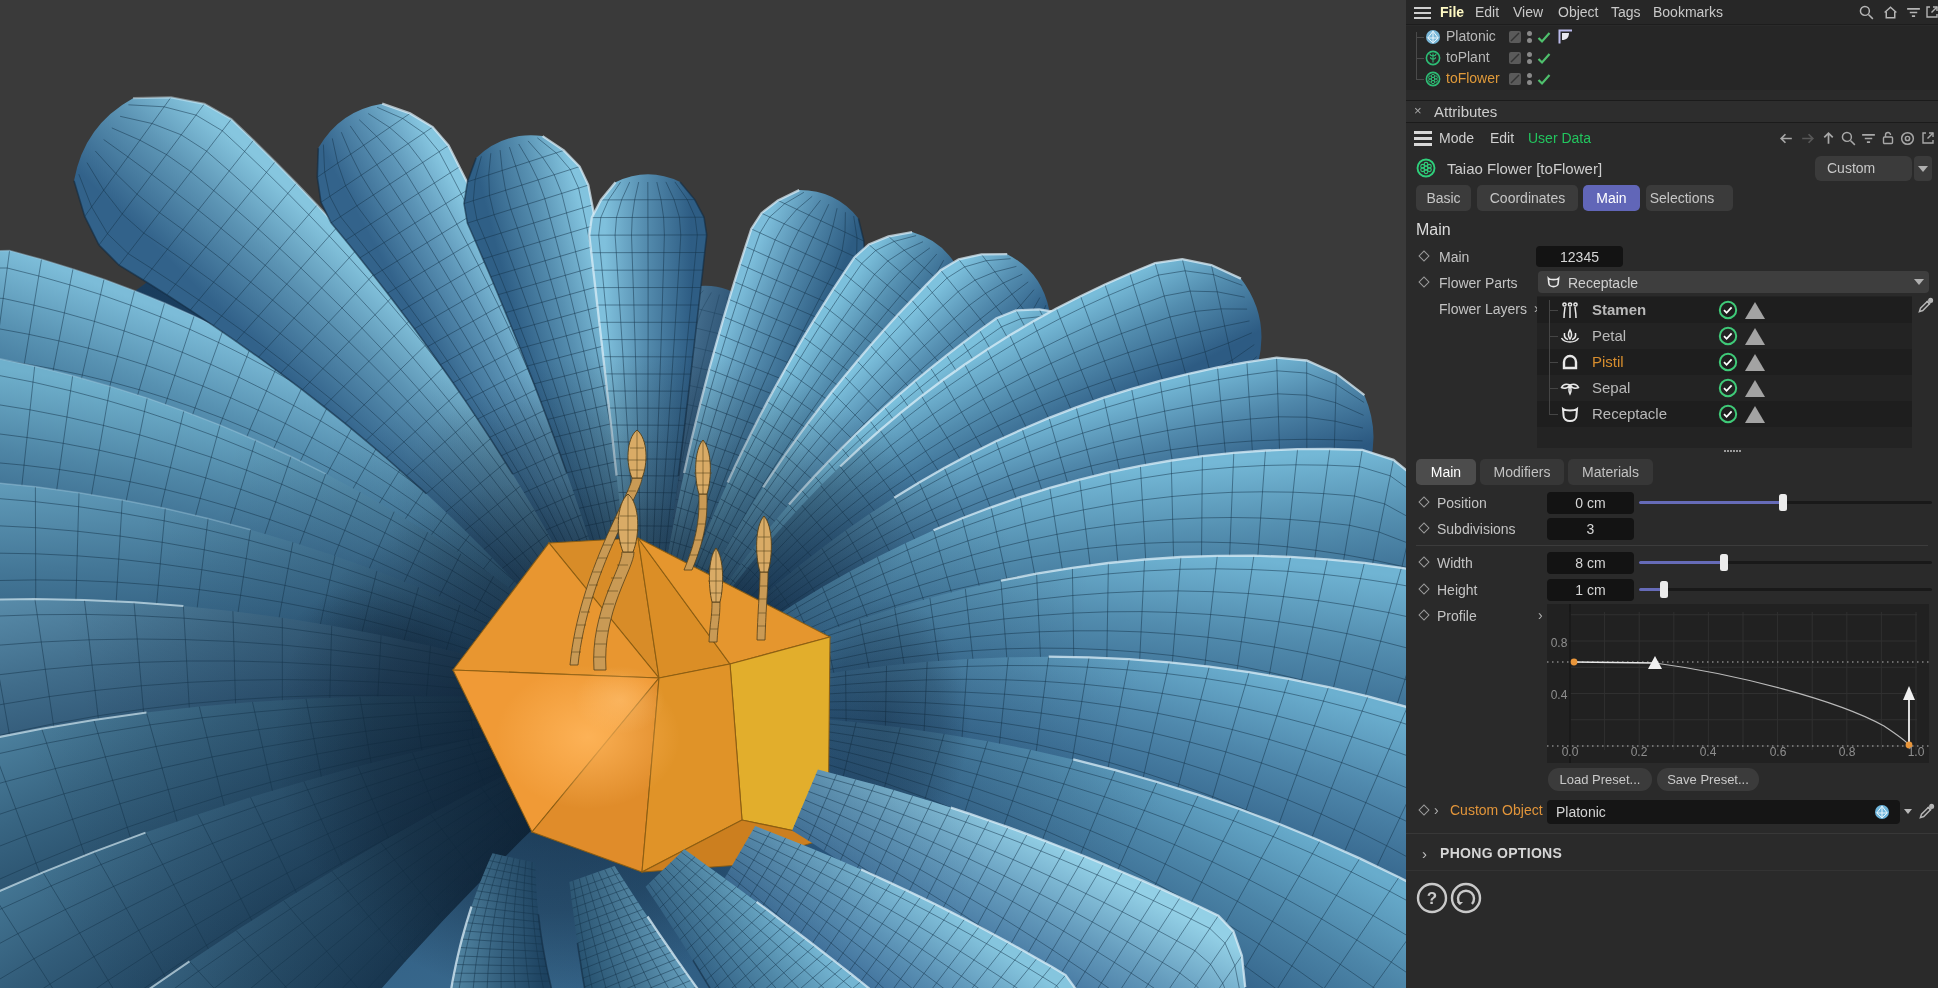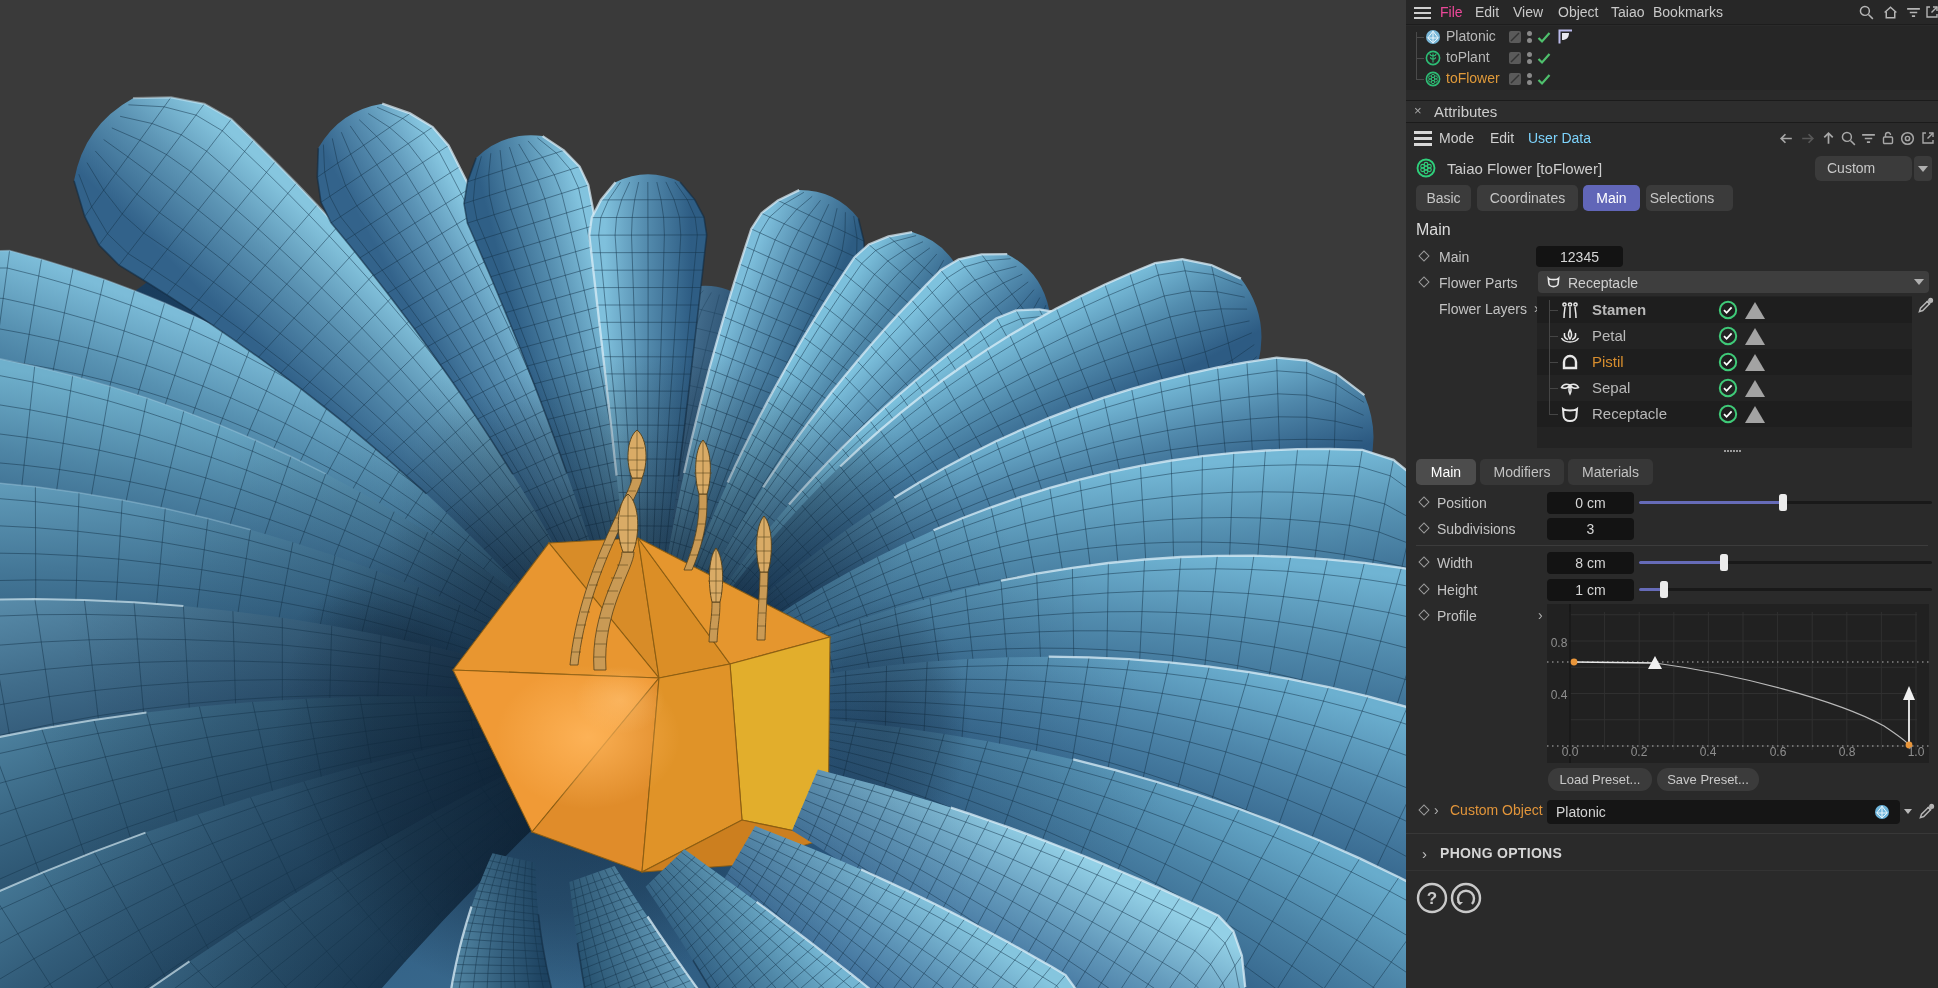--- a/index.html
+++ b/index.html
@@ -645,25 +645,25 @@
       <path d="M 492.5 853.3 L 489.2 860.5 L 486.0 867.9 L 482.9 875.4 L 479.9 883.1 L 477.0 890.8 L 474.2 898.6 L 471.5 906.5 L 469.0 914.6 L 466.5 922.7 L 464.2 930.9 L 461.9 939.1 L 459.8 947.5 L 457.8 956.0 L 455.9 964.5 L 454.1 973.2 L 452.4 981.9 L 450.9 990.7 L 449.5 999.6 L 448.2 1008.6 L 447.0 1017.6 L 445.9 1026.8 L 449.3 1035.6 L 459.3 1043.8 L 474.2 1051.1 Q 506.5 1062.8 535.8 1044.9 L 549.0 1035.2 L 557.5 1026.6 L 559.6 1018.7 L 557.4 1011.2 L 555.4 1003.7 L 553.4 996.2 L 551.5 988.7 L 549.8 981.2 L 548.1 973.8 L 546.5 966.3 L 545.1 958.9 L 543.7 951.5 L 542.4 944.1 L 541.3 936.7 L 540.2 929.3 L 539.3 921.9 L 538.4 914.5 L 537.7 907.1 L 537.0 899.7 L 536.5 892.4 L 536.1 885.0 L 535.7 877.6 L 535.5 870.2 L 535.5 862.7 Z" fill="url(#pb44)"></path>
       <path d="M 489.2 860.5 L 535.5 870.2 M 486.0 867.9 L 535.7 877.6 M 482.9 875.4 L 536.1 885.0 M 479.9 883.1 L 536.5 892.4 M 477.0 890.8 L 537.0 899.7 M 474.2 898.6 L 537.7 907.1 M 471.5 906.5 L 538.4 914.5 M 469.0 914.6 L 539.3 921.9 M 466.5 922.7 L 540.2 929.3 M 464.2 930.9 L 541.3 936.7 M 461.9 939.1 L 542.4 944.1 M 459.8 947.5 L 543.7 951.5 M 457.8 956.0 L 545.1 958.9 M 455.9 964.5 L 546.5 966.3 M 454.1 973.2 L 548.1 973.8 M 452.4 981.9 L 549.8 981.2 M 450.9 990.7 L 551.5 988.7 M 449.5 999.6 L 553.4 996.2 M 448.2 1008.6 L 555.4 1003.7 M 447.0 1017.6 L 557.4 1011.2 M 445.9 1026.8 L 559.6 1018.7 M 449.3 1035.6 L 557.5 1026.6 M 459.3 1043.8 L 549.0 1035.2 M 532.1 862.0 L 531.8 869.5 L 531.8 876.8 L 531.8 884.2 L 532.0 891.6 L 532.2 899.0 L 532.6 906.4 L 533.1 913.9 L 533.6 921.3 L 534.3 928.7 L 535.1 936.2 L 536.0 943.7 L 537.0 951.2 L 538.1 958.7 L 539.3 966.2 L 540.6 973.7 L 542.0 981.3 L 543.5 988.8 L 545.1 996.4 L 546.8 1004.0 L 548.6 1011.7 L 550.5 1019.3 L 548.8 1027.3 L 541.8 1035.9 L 530.9 1045.4 M 526.0 860.6 L 525.4 868.1 L 524.8 875.5 L 524.4 882.9 L 524.0 890.3 L 523.8 897.8 L 523.7 905.3 L 523.7 912.8 L 523.8 920.3 L 524.0 927.8 L 524.3 935.4 L 524.7 943.0 L 525.2 950.6 L 525.9 958.3 L 526.6 965.9 L 527.4 973.6 L 528.4 981.4 L 529.4 989.1 L 530.5 996.9 L 531.8 1004.7 L 533.1 1012.6 L 534.6 1020.5 L 533.7 1028.6 L 529.3 1037.1 L 522.3 1046.2 M 520.0 859.3 L 518.9 866.7 L 517.8 874.1 L 516.9 881.6 L 516.1 889.0 L 515.4 896.5 L 514.8 904.1 L 514.3 911.6 L 514.0 919.2 L 513.7 926.9 L 513.5 934.6 L 513.5 942.3 L 513.5 950.1 L 513.6 957.9 L 513.9 965.7 L 514.3 973.6 L 514.7 981.5 L 515.3 989.4 L 516.0 997.4 L 516.8 1005.4 L 517.7 1013.5 L 518.7 1021.6 L 518.5 1029.8 L 516.7 1038.3 L 513.6 1047.1 M 514.0 858.0 L 512.4 865.4 L 510.9 872.8 L 509.5 880.2 L 508.2 887.7 L 507.0 895.3 L 505.9 902.9 L 505.0 910.5 L 504.1 918.2 L 503.4 926.0 L 502.7 933.8 L 502.2 941.6 L 501.8 949.5 L 501.4 957.4 L 501.2 965.4 L 501.1 973.5 L 501.1 981.6 L 501.2 989.7 L 501.4 997.9 L 501.8 1006.1 L 502.2 1014.4 L 502.7 1022.7 L 503.4 1031.1 L 504.1 1039.5 L 505.0 1048.0 M 508.0 856.7 L 505.9 864.0 L 503.9 871.4 L 502.0 878.9 L 500.3 886.4 L 498.6 894.0 L 497.1 901.7 L 495.6 909.4 L 494.3 917.2 L 493.0 925.0 L 491.9 932.9 L 490.9 940.9 L 490.0 948.9 L 489.2 957.0 L 488.5 965.2 L 487.9 973.4 L 487.5 981.6 L 487.1 990.0 L 486.9 998.4 L 486.8 1006.8 L 486.7 1015.3 L 486.8 1023.9 L 488.2 1032.4 L 491.6 1040.7 L 496.4 1048.9 M 502.0 855.4 L 499.4 862.6 L 497.0 870.0 L 494.6 877.5 L 492.4 885.1 L 490.2 892.8 L 488.2 900.5 L 486.2 908.3 L 484.4 916.2 L 482.7 924.1 L 481.1 932.1 L 479.6 940.2 L 478.3 948.4 L 477.0 956.6 L 475.8 964.9 L 474.8 973.3 L 473.9 981.7 L 473.0 990.3 L 472.3 998.8 L 471.7 1007.5 L 471.3 1016.2 L 470.9 1025.0 L 473.1 1033.6 L 479.0 1041.9 L 487.7 1049.8 M 495.9 854.0 L 492.9 861.2 L 490.0 868.7 L 487.2 876.2 L 484.4 883.8 L 481.8 891.5 L 479.3 899.3 L 476.9 907.2 L 474.6 915.1 L 472.4 923.2 L 470.3 931.3 L 468.4 939.5 L 466.5 947.8 L 464.8 956.2 L 463.1 964.7 L 461.6 973.2 L 460.2 981.8 L 458.9 990.5 L 457.8 999.3 L 456.7 1008.2 L 455.8 1017.1 L 455.0 1026.1 L 458.0 1034.9 L 466.4 1043.1 L 479.1 1050.6" fill="none" stroke="#14324a" stroke-width="0.8" opacity="0.62"></path>
       <path d="M 471.5 906.5 L 469.0 914.6 L 466.5 922.7 L 464.2 930.9 L 461.9 939.1 L 459.8 947.5 L 457.8 956.0 L 455.9 964.5 L 454.1 973.2 L 452.4 981.9 L 450.9 990.7 L 449.5 999.6 L 448.2 1008.6 L 447.0 1017.6 L 445.9 1026.8 L 449.3 1035.6 L 459.3 1043.8 L 474.2 1051.1" fill="none" stroke="#dceff8" stroke-width="2.3" opacity="0.75"></path>
       <path d="M 538.4 914.5 L 539.3 921.9 L 540.2 929.3 L 541.3 936.7 L 542.4 944.1 L 543.7 951.5 L 545.1 958.9 L 546.5 966.3 L 548.1 973.8 L 549.8 981.2 L 551.5 988.7 L 553.4 996.2 L 555.4 1003.7 L 557.4 1011.2 L 559.6 1018.7 L 557.5 1026.6 L 549.0 1035.2 L 535.8 1044.9" fill="none" stroke="#112940" stroke-width="1.6" opacity="0.6"></path>
     </svg></div>
 <div id="panel">
     <div style="position:absolute;left:0px;top:0px;width:532px;height:25px;background:#272727;border-radius:0px;border-bottom:1px solid #1d1d1d"></div>
     <div style="position:absolute;left:8px;top:7px;width:17px;height:2px;background:#cfcfcf"></div>
     <div style="position:absolute;left:8px;top:12px;width:17px;height:2px;background:#cfcfcf"></div>
     <div style="position:absolute;left:8px;top:17px;width:17px;height:2px;background:#cfcfcf"></div>
-    <div style="position:absolute;left:34px;top:4px;font-size:14px;color:#ec4899;font-weight:400;letter-spacing:0;white-space:nowrap">File</div>
+    <div style="position:absolute;left:34px;top:4px;font-size:14px;color:#fef9c3;font-weight:700;letter-spacing:0;white-space:nowrap">File</div>
     <div style="position:absolute;left:69px;top:4px;font-size:14px;color:#c9c9c9;font-weight:400;letter-spacing:0;white-space:nowrap">Edit</div>
     <div style="position:absolute;left:107px;top:4px;font-size:14px;color:#c9c9c9;font-weight:400;letter-spacing:0;white-space:nowrap">View</div>
     <div style="position:absolute;left:152px;top:4px;font-size:14px;color:#c9c9c9;font-weight:400;letter-spacing:0;white-space:nowrap">Object</div>
-    <div style="position:absolute;left:205px;top:4px;font-size:14px;color:#c9c9c9;font-weight:400;letter-spacing:0;white-space:nowrap">Taiao</div>
+    <div style="position:absolute;left:205px;top:4px;font-size:14px;color:#c9c9c9;font-weight:400;letter-spacing:0;white-space:nowrap">Tags</div>
     <div style="position:absolute;left:247px;top:4px;font-size:14px;color:#c9c9c9;font-weight:400;letter-spacing:0;white-space:nowrap">Bookmarks</div>
     <svg style="position:absolute;left:452px;top:4px" width="17" height="17" viewBox="0 0 16 16" fill="none" stroke="#b5b5b5" stroke-width="1.4">
       <circle cx="6.5" cy="6.5" r="4.2"></circle>
       <path d="M9.8 9.8 L14 14"></path>
     </svg>
     <svg style="position:absolute;left:476px;top:4px" width="17" height="17" viewBox="0 0 16 16" fill="none" stroke="#b5b5b5" stroke-width="1.4">
       <path d="M2.5 8 8 3 13.5 8"></path>
       <path d="M4 7v6h8V7"></path>
     </svg>
     <svg style="position:absolute;left:499px;top:4px" width="17" height="17" viewBox="0 0 16 16" fill="none" stroke="#b5b5b5" stroke-width="1.6">
@@ -733,21 +733,21 @@
     </svg>
     <div style="position:absolute;left:0px;top:90px;width:532px;height:10px;background:#2a2a2a;border-radius:0px;"></div>
     <div style="position:absolute;left:0px;top:100px;width:532px;height:23px;background:#2d2d2d;border-radius:0px;border-top:1px solid #1b1b1b;border-bottom:1px solid #1b1b1b"></div>
     <div style="position:absolute;left:8px;top:103px;font-size:13px;color:#a8a8a8;font-weight:400;letter-spacing:0;white-space:nowrap">×</div>
     <div style="position:absolute;left:28px;top:103px;font-size:15px;color:#cdcdcd;font-weight:400;letter-spacing:0;white-space:nowrap">Attributes</div>
     <div style="position:absolute;left:8px;top:131px;width:18px;height:3px;background:#d8d8d8"></div>
     <div style="position:absolute;left:8px;top:137px;width:18px;height:3px;background:#d8d8d8"></div>
     <div style="position:absolute;left:8px;top:143px;width:18px;height:3px;background:#d8d8d8"></div>
     <div style="position:absolute;left:33px;top:130px;font-size:14px;color:#cfcfcf;font-weight:400;letter-spacing:0;white-space:nowrap">Mode</div>
     <div style="position:absolute;left:84px;top:130px;font-size:14px;color:#cfcfcf;font-weight:400;letter-spacing:0;white-space:nowrap">Edit</div>
-    <div style="position:absolute;left:122px;top:130px;font-size:14px;color:#7dd3fc;font-weight:400;letter-spacing:0;white-space:nowrap">User Data</div>
+    <div style="position:absolute;left:122px;top:130px;font-size:14px;color:#22c55e;font-weight:400;letter-spacing:0;white-space:nowrap">User Data</div>
     <svg style="position:absolute;left:372px;top:130px" width="17" height="17" viewBox="0 0 16 16" fill="none" stroke="#a8a8a8" stroke-width="1.6">
       <path d="M13 8H3M7 4 3 8l4 4"></path>
     </svg>
     <svg style="position:absolute;left:393px;top:130px" width="17" height="17" viewBox="0 0 16 16" fill="none" stroke="#585858" stroke-width="1.6">
       <path d="M3 8h10M9 4l4 4-4 4"></path>
     </svg>
     <svg style="position:absolute;left:414px;top:130px" width="17" height="17" viewBox="0 0 16 16" fill="none" stroke="#a8a8a8" stroke-width="1.6">
       <path d="M8 13V3M4 7l4-4 4 4"></path>
     </svg>
     <svg style="position:absolute;left:434px;top:130px" width="17" height="17" viewBox="0 0 16 16" fill="none" stroke="#a8a8a8" stroke-width="1.4">

